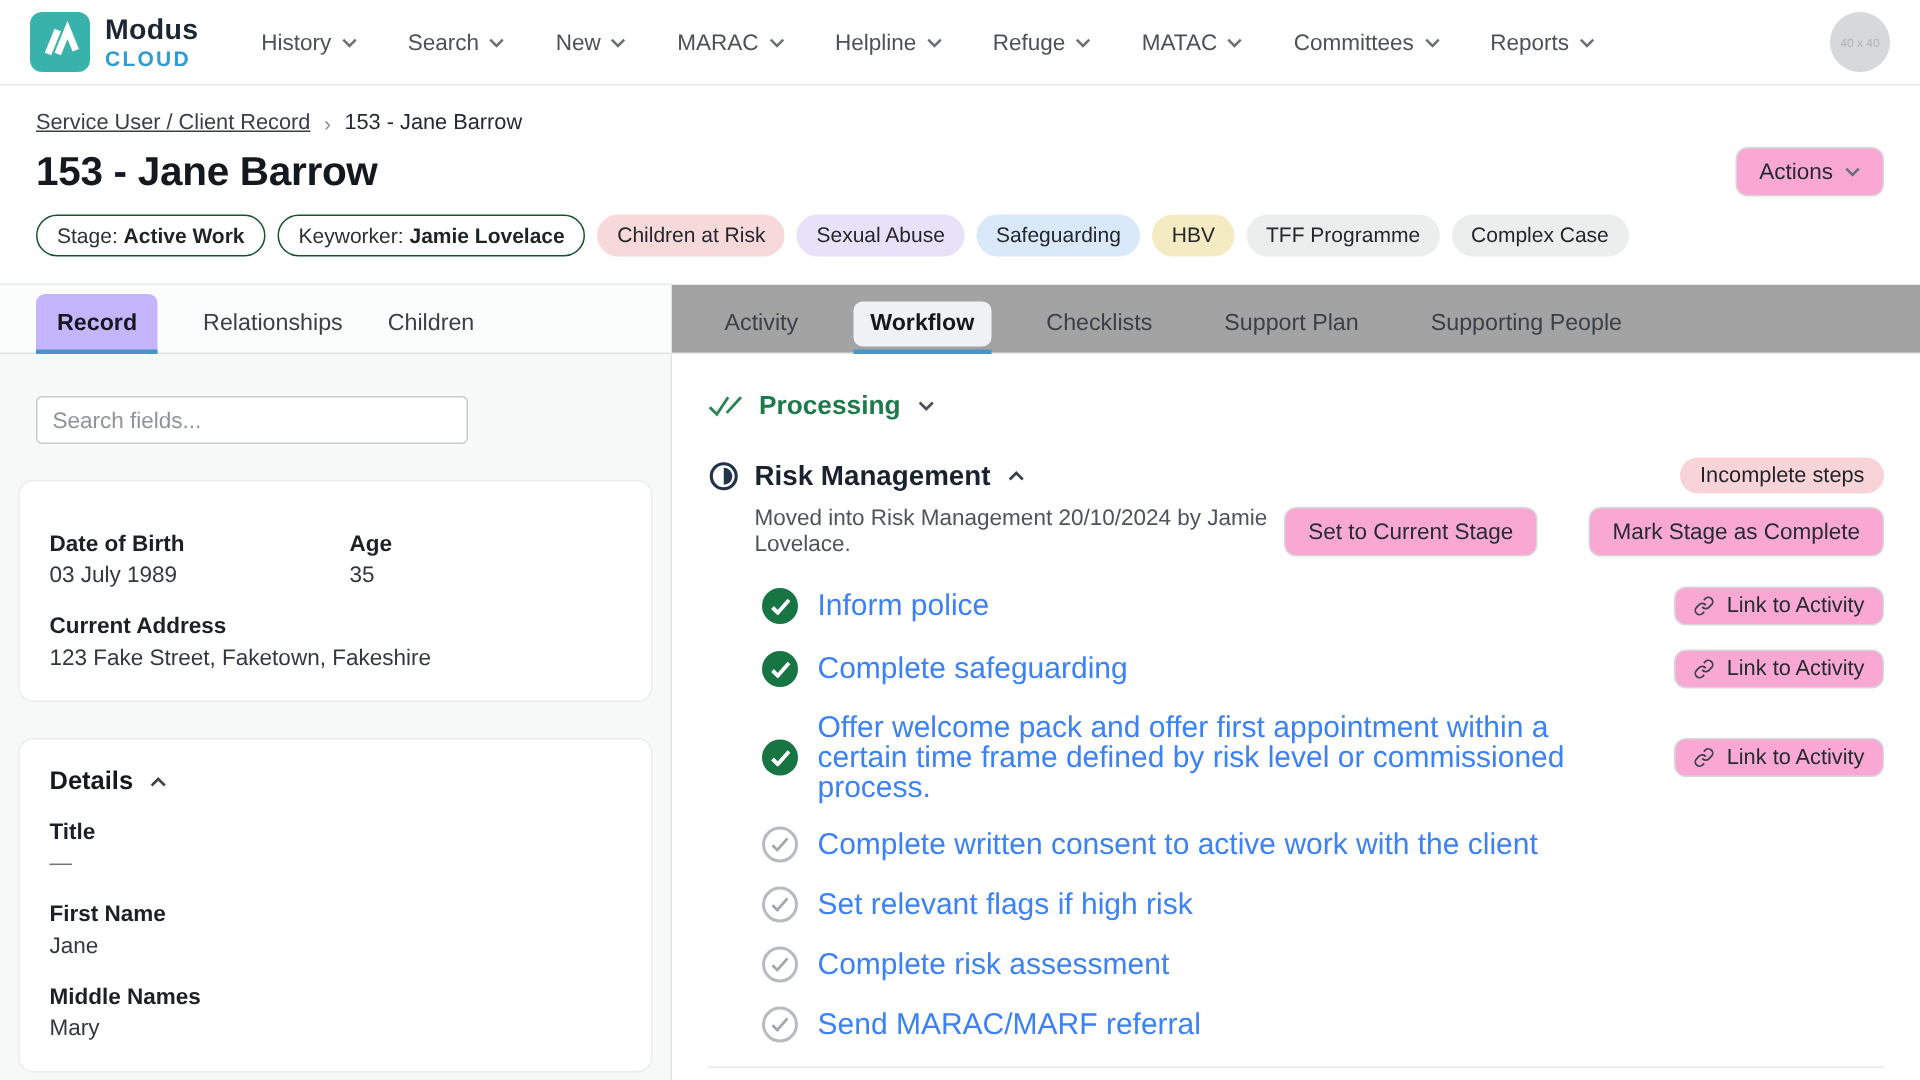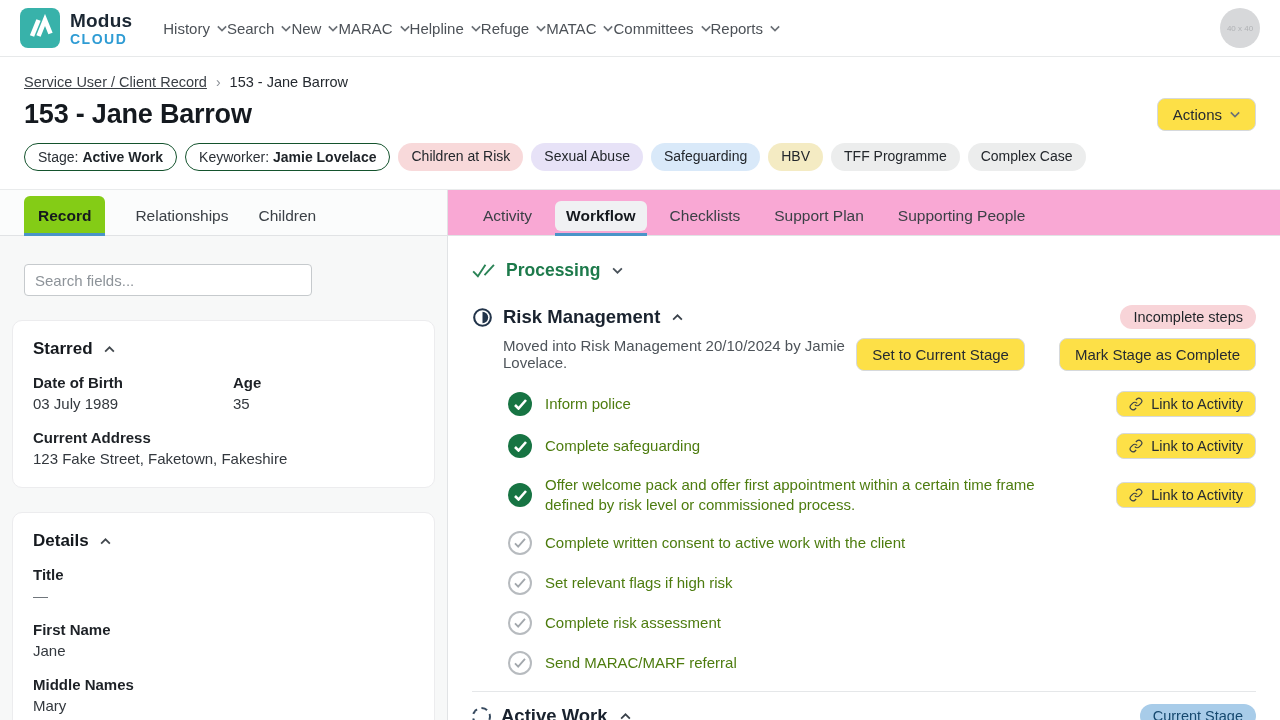--- a/index.html
+++ b/index.html
@@ -7,37 +7,37 @@
     font-family:"Liberation Sans","DejaVu Sans",sans-serif; color:#22262b; }
 
   
   .topnav { display:flex; align-items:center; height:57px; padding:0 20px;
     border-bottom:1px solid #e7e9ea; background:#fff; }
   .logo-box { width:40px; height:40px; border-radius:8px; background:#38b2aa;
     display:flex; align-items:center; justify-content:center; flex:none; }
   .brand { margin-left:10px; line-height:1; }
   .brand .b1 { font-size:19px; font-weight:700; color:#1b2733; letter-spacing:.2px; }
   .brand .b2 { font-size:14px; font-weight:700; color:#2f9cd4; letter-spacing:1.5px; margin-top:2px; }
-  .menu { display:flex; margin-left:31px; }
+  .menu { display:flex; gap:34px; margin-left:42px; }
   .menu-item { display:flex; align-items:center; gap:7px; font-size:15px; color:#4c5157; cursor:pointer; }
   .chev { width:10px; height:7px; stroke:#6b7076; stroke-width:2; fill:none; }
   .chev.up { transform:rotate(180deg); }
   .avatar { margin-left:auto; width:40px; height:40px; border-radius:50%;
     background:#d7d8da; display:flex; align-items:center; justify-content:center;
     font-size:8px; color:#b0b2b5; }
 
   
   .page-head { padding:0 24px; }
   .breadcrumb { padding-top:17px; font-size:14.5px; color:#3a3f45; display:flex; align-items:center; gap:9px; }
   .breadcrumb .bc-link { text-decoration:underline; color:#3a3f45; cursor:pointer; }
   .breadcrumb .bc-sep { color:#8b9096; font-size:14px; }
   .breadcrumb .bc-current { color:#24292f; }
   .title-row { display:flex; align-items:center; margin-top:8px; }
   h1.page-title { font-size:27px; font-weight:700; color:#14191f; letter-spacing:-.2px; }
-  .btn { background:#fde047; border:1px solid #d6d9dc; border-radius:8px; color:#262b31;
+  .btn { background:#f9a8d4; border:1px solid #d6d9dc; border-radius:8px; color:#262b31;
     font-size:15px; padding:7px 15px; display:inline-flex; align-items:center; gap:8px;
     cursor:pointer; font-family:inherit; white-space:nowrap; }
   .actions-btn { margin-left:auto; }
   .tags-row { display:flex; gap:8px; margin-top:12px; padding-bottom:18px; }
   .pill { font-size:14px; line-height:18px; padding:4px 13px; border-radius:14px; white-space:nowrap; }
   .pill.outline { border:1px solid #14532d; background:#fff; color:#2b3036; }
   .pill.outline b { font-weight:700; color:#1e2328; }
   .pill.c0 { background:#f8d9da; color:#23272c; }
   .pill.c1 { background:#e7e2f7; color:#23272c; }
   .pill.c2 { background:#d9e9f9; color:#23272c; }
@@ -49,21 +49,21 @@
 
   
   .left { width:448px; flex:none; background:#f7f8f8; border-right:1px solid #e1e3e5; }
   .tabstrip { display:flex; gap:30px; height:46px; padding:6px 24px 0;
     border-bottom:1px solid #e1e3e5; background:#fbfcfc; }
   .tab { position:relative; display:flex; align-items:center; font-size:15.5px;
     color:#3b4046; cursor:pointer; }
   .tab.active { font-weight:700; color:#15191e; }
   .tab.active::after { content:""; position:absolute; left:0; right:0; bottom:-1px;
     height:3px; background:#4a94c8; }
-  .tab.active.boxed { background:#84cc16; padding:0 14px; border-radius:6px 6px 0 0; }
+  .tab.active.boxed { background:#c4b5fd; padding:0 14px; border-radius:6px 6px 0 0; }
   .tab .tab-pill { padding:6px 11px; border-radius:6px; }
   .tab.active .tab-pill { background:#f0f1f3; }
   .search-input { display:block; margin:28px 24px 0; width:288px; height:32px;
     border:1px solid #c6cacd; border-radius:4px; background:#fff; padding:0 10px;
     font-size:15px; color:#4b5056; font-family:inherit; }
   .search-input::placeholder { color:#8d9399; }
   .card { margin:24px 12px 0; background:#fff; border:1px solid #ececee;
     border-radius:10px; padding:18px 20px; }
   .card-hdr { display:flex; align-items:center; gap:11px; font-size:17px;
     font-weight:700; color:#15191e; cursor:pointer; }
@@ -71,21 +71,21 @@
   .card-body { margin-top:15px; }
   .fgrid { display:grid; grid-template-columns:200px 1fr; }
   .field { margin-bottom:17px; }
   .field:last-child { margin-bottom:2px; }
   .f-label { font-size:15px; font-weight:700; color:#1d2126; margin-bottom:4px; }
   .f-value { font-size:15px; color:#33383e; }
   .f-value.empty { color:#70767c; }
 
   
   .right { flex:1; background:#fff; display:flex; flex-direction:column; min-width:0; }
-  .tabstrip.right-strip { background:#f9a8d4; padding-left:24px; gap:12px;text-align:right; }
+  .tabstrip.right-strip { background:#a3a3a3; padding-left:24px; gap:26px;text-align:right; }
   .right-content { padding:24px 24px 0; flex:1; overflow:hidden; }
 
   .processing-row { display:flex; align-items:center; gap:9px; cursor:pointer; }
   .processing-row .pname { font-size:17.5px; font-weight:700; color:#1d7a4b; }
   .dblcheck { width:25px; height:17px; stroke:#2a8356; stroke-width:2; fill:none; }
   .processing-row .chev { stroke:#49525a; width:11px; margin-left:3px; }
 
   .stage-hdr { display:flex; align-items:center; gap:10px; margin-top:24px; }
   .stage-hdr .sname { font-size:18.5px; font-weight:700; color:#19222e; }
   .stage-hdr .chev { stroke:#39414a; width:11px; margin-left:2px; cursor:pointer; }
@@ -99,21 +99,21 @@
   .meta-actions { margin-left:auto; display:flex; gap:34px; }
 
   .steps { margin:20px 0 0 36px; }
   .step { display:flex; align-items:center; gap:13px; margin-bottom:16px; min-height:24px; }
   .scheck { width:24px; height:24px; border-radius:50%; flex:none;
     display:flex; align-items:center; justify-content:center; cursor:pointer; }
   .scheck.done { background:#177443; }
   .scheck.done svg { width:13px; height:11px; stroke:#fff; stroke-width:2.6; fill:none; }
   .scheck.todo { border:2px solid #b7bbbf; background:#fff; }
   .scheck.todo svg { width:12px; height:10px; stroke:#a2a7ac; stroke-width:2; fill:none; }
-  .step-label { font-size:15px; color:#4d7c0f; line-height:20px; max-width:520px; }
+  .step-label { font-size:20px; color:#3b82f6; line-height:20px; max-width:520px; }
   .link-btn { margin-left:auto; padding:4px 12px; font-size:14.5px; gap:8px; }
   .link-icon { width:14px; height:14px; stroke:#3a4046; stroke-width:2; fill:none; }
 
   .divider { border:none; border-top:1px solid #e5e7e9; margin-top:14px; }
   .activework-row { display:flex; align-items:center; gap:10px; margin-top:12px; }
   .dashed-circle { width:19px; height:19px; border:2px dashed #36495e; border-radius:50%; flex:none; }
   .activework-row .sname { font-size:18.5px; font-weight:700; color:#19222e; }
   .activework-row .chev { stroke:#39414a; width:11px; margin-left:2px; cursor:pointer; }
 </style>
 </head>
@@ -235,26 +235,20 @@
         <span>Relationships</span>
       </div>
       <div class="tab">
         <span>Children</span>
       </div>
     </div>
 
     <input class="search-input" type="text" placeholder="Search fields..." style="">
 
     <section class="card">
-      <div class="card-hdr">
-        <span>Starred</span>
-        <svg class="chev up" viewBox="0 0 12 8">
-            <polyline points="1,1.5 6,6.5 11,1.5"></polyline>
-          </svg>
-      </div>
       <div class="card-body">
         <div class="fgrid">
           <div class="field">
             <div class="f-label">Date of Birth</div>
             <div class="f-value">03 July 1989</div>
           </div>
           <div class="field">
             <div class="f-label">Age</div>
             <div class="f-value">35</div>
           </div>

